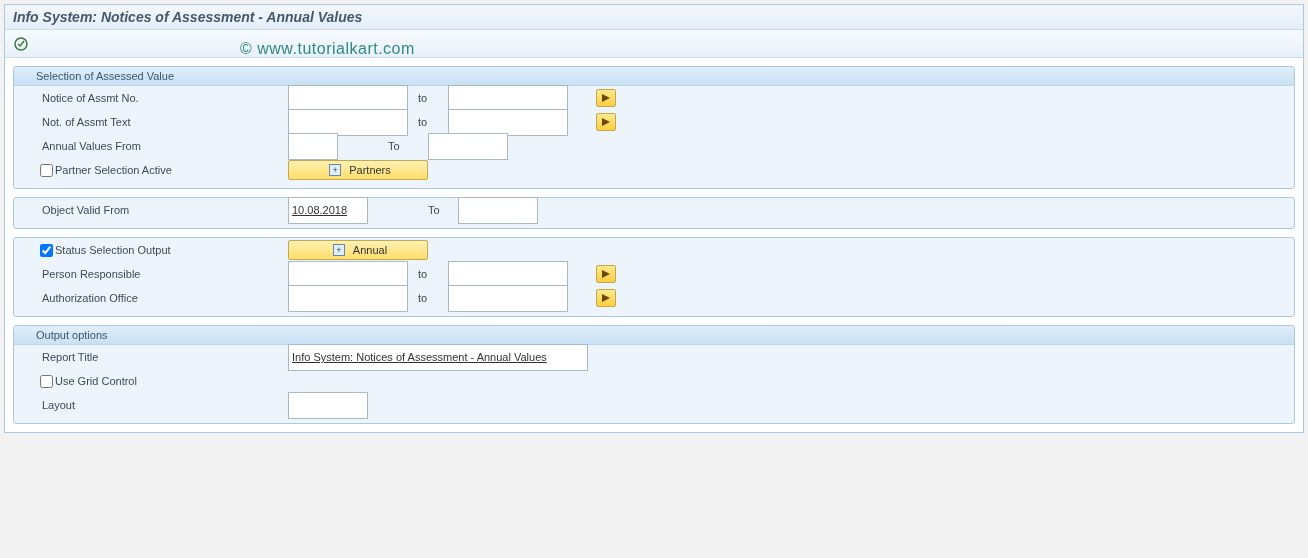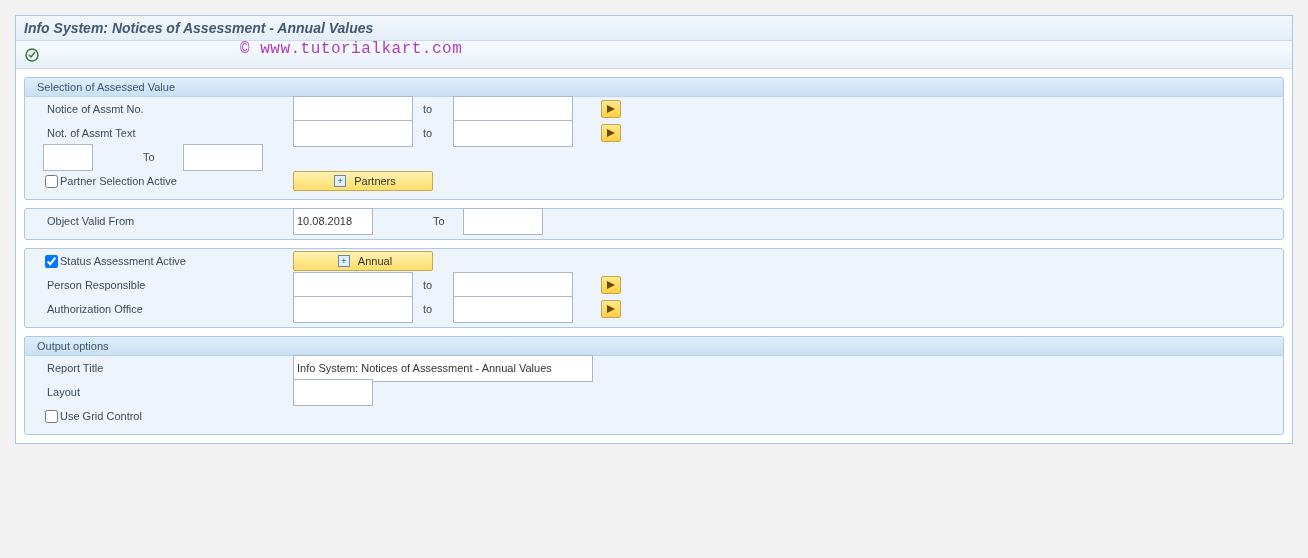--- a/index.html
+++ b/index.html
@@ -8,21 +8,21 @@
       font-size: 11px;
       background: #f2f2f2;
       width: 1308px;
       height: 558px;
       overflow: hidden;
       position: relative;
     }
     .window {
       background: #fff;
       border: 1px solid #a9c9e6;
-      margin: 15px;
+      margin: 4px;
       padding-bottom: 8px;
     }
     .title-bar {
       background: linear-gradient(#f3f7fb, #e4eef8);
       border-bottom: 1px solid #c9dbec;
       padding: 4px 8px;
       font-weight: bold;
       font-style: italic;
       font-size: 14px;
       color: #44586e;
@@ -37,46 +37,46 @@
     }
     .toolbar .execute-icon {
       width: 16px; height: 16px;
       display: inline-block;
     }
     .watermark {
       position: absolute;
       top: 40px;
       left: 240px;
       font-size: 16px;
-      color: #a21caf;
+      color: #0f766e;
       font-weight: 500;
       letter-spacing: 0.5px;
       pointer-events: none;
       opacity: 0.85;
-      font-family: Liberation Mono, monospace;
+      font-family: Liberation Sans, sans-serif;
     }
     .group {
       margin: 8px 8px 0 8px;
       border: 1px solid #a9c9e6;
       border-radius: 3px;
       background: #edf4fc;
       padding-bottom: 6px;
     }
     .group-title {
       background: linear-gradient(#dfeefa, #c9e0f4);
       color: #3b566f;
       font-size: 11px;
-      padding: 3px 12px;
+      padding: 3px 22px;
       border-bottom: 1px solid #bcd5ea;
       border-radius: 3px 3px 0 0;
     }
     .row {
       display: flex;
       align-items: center;
-      padding: 2px 18px;
+      padding: 2px 24px;
       height: 24px;
     }
     .label {
       width: 250px;
       color: #3b4a5a;
       padding-left: 4px;
     }
     .check-label{
       display:flex;
       align-items:center;
@@ -85,20 +85,21 @@
       padding-left:2px;
       color:#3b4a5a;
     }
     input[type=text].field {
       border: 1px solid #a9b7c6;
       background: #fff;
       height: 27px;
       padding: 1px 3px;
       font-size: 11px;
       color:#333;
+      text-decoration:underline;
     }
     input[type=text].ro {
       background: #eaf1f8;
       border: 1px solid #c9d5e1;
     }
     .w120 { width: 120px; }
     .w50  { width: 50px; }
     .w80  { width: 80px; }
     .w300 { width: 300px; }
     .to {
@@ -186,20 +187,21 @@
       <span class="to">to</span>
       <input type="text" class="field w120" value="" style="">
       <span class="multi-btn">
         <svg viewBox="0 0 10 10">
             <path d="M1 1 L9 5 L1 9 Z" fill="#6b4a00"></path>
           </svg>
       </span>
     </div>
 
     <div class="row">
+      <span class="label">Annual Values From</span>
       <input type="text" class="field w50" value="" style="">
       <span class="to-wide">To</span>
       <input type="text" class="field w80" value="" style="">
     </div>
 
     <div class="row">
       <label class="check-label">
         <input type="checkbox" style="">
         <span>Partner Selection Active</span>
       </label>
@@ -218,21 +220,21 @@
       <span class="static-text" style="width:30px">To</span>
       <input type="text" class="field w80" value="" style="">
     </div>
   </div>
 
   <div class="group">
 
     <div class="row">
       <label class="check-label">
         <input type="checkbox" checked="" style="">
-        <span>Status Assessment Active</span>
+        <span>Status Selection Output</span>
       </label>
       <span class="yellow-btn">
         <span class="plus-icon">+</span>
         <span>Annual</span>
       </span>
     </div>
 
     <div class="row">
       <span class="label">Person Responsible</span>
       <input type="text" class="field w120" value="" style="">
@@ -260,25 +262,25 @@
 
   <div class="group">
     <div class="group-title">Output options</div>
 
     <div class="row">
       <span class="label">Report Title</span>
       <input type="text" class="field w300" value="Info System: Notices of Assessment - Annual Values" style="">
     </div>
 
     <div class="row">
-      <span class="label">Layout</span>
-      <input type="text" class="field w80" value="" style="">
-    </div>
-
-    <div class="row">
       <label class="check-label">
         <input type="checkbox" style="">
         <span>Use Grid Control</span>
       </label>
     </div>
 
+    <div class="row">
+      <span class="label">Layout</span>
+      <input type="text" class="field w80" value="" style="">
+    </div>
+
   </div>
 </div>
 
 </body></html>

